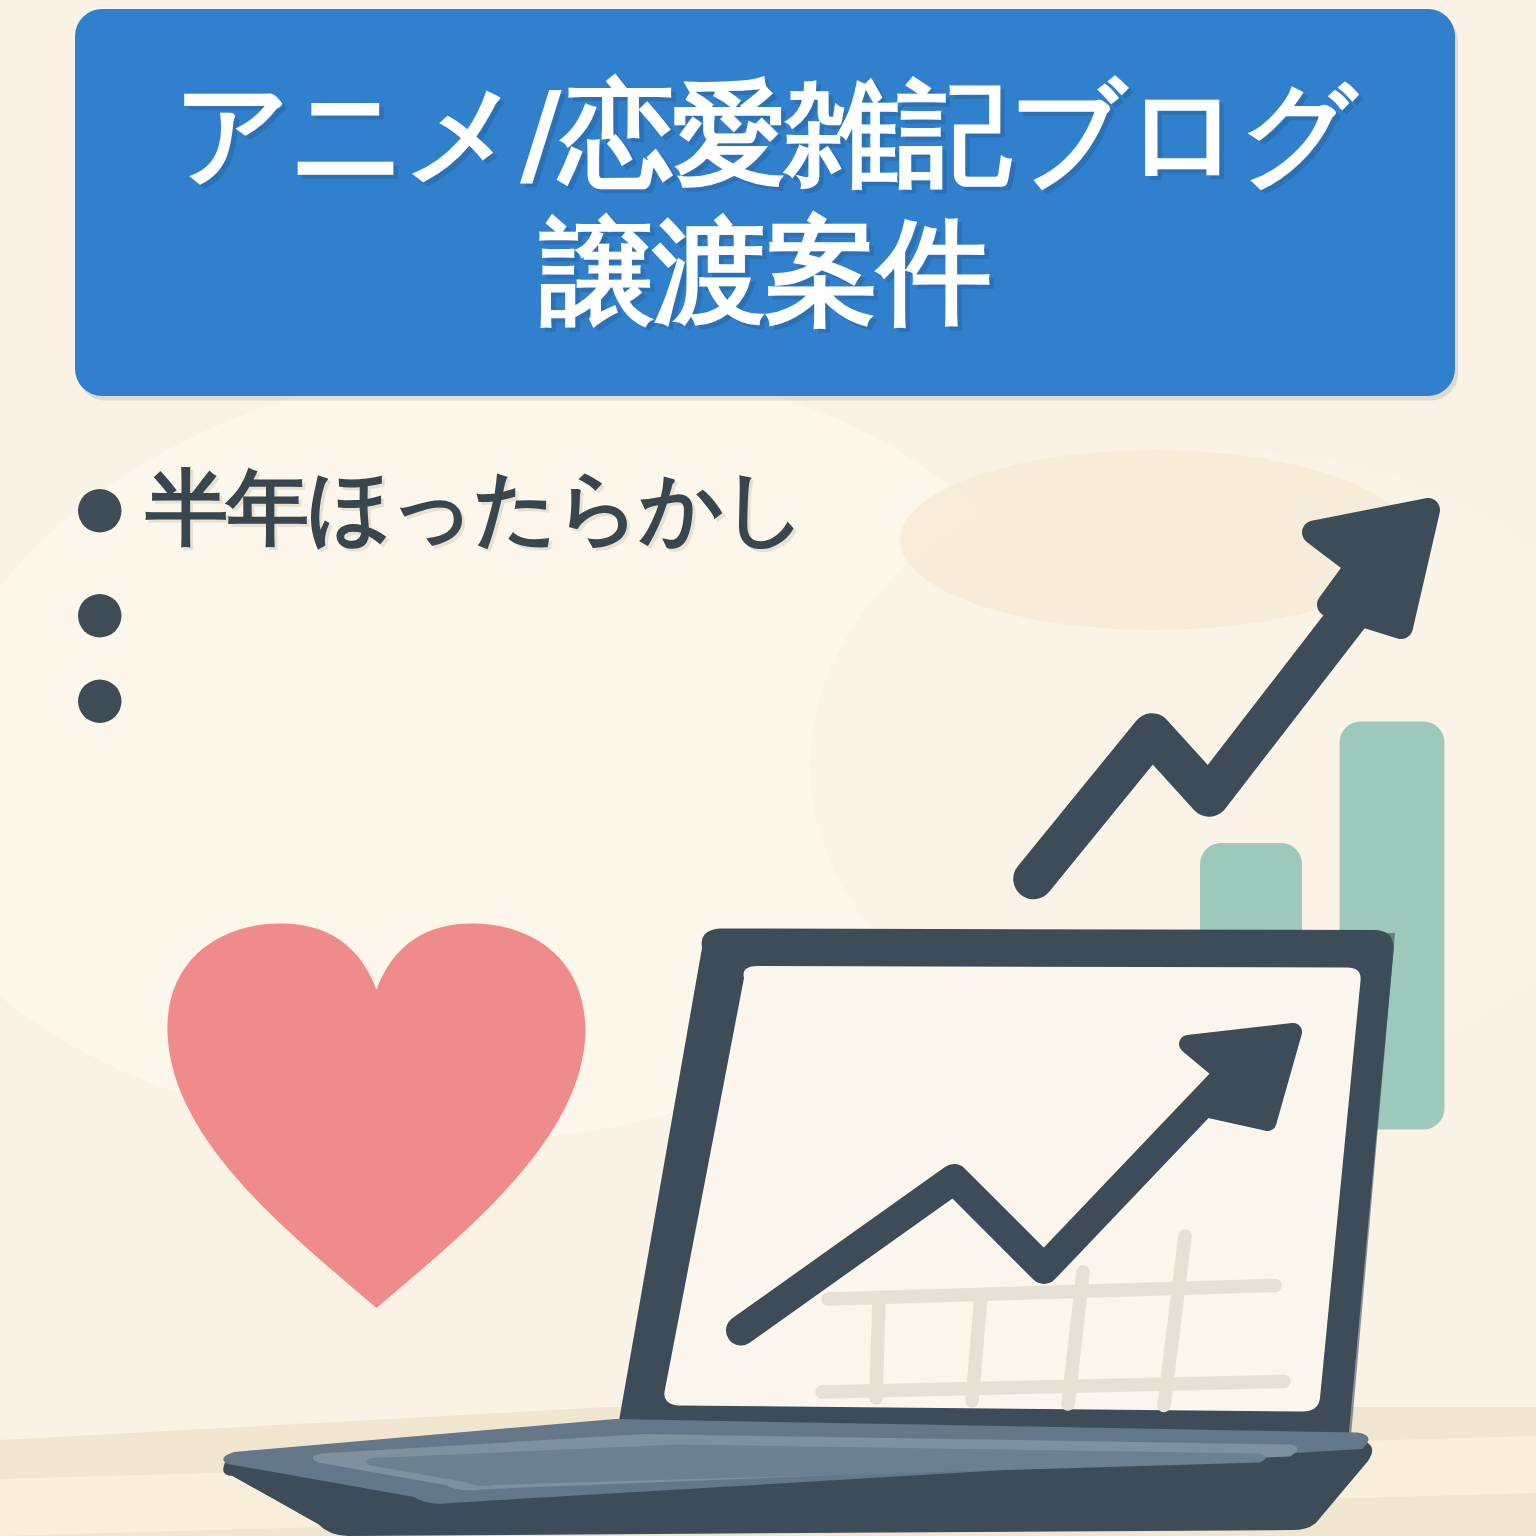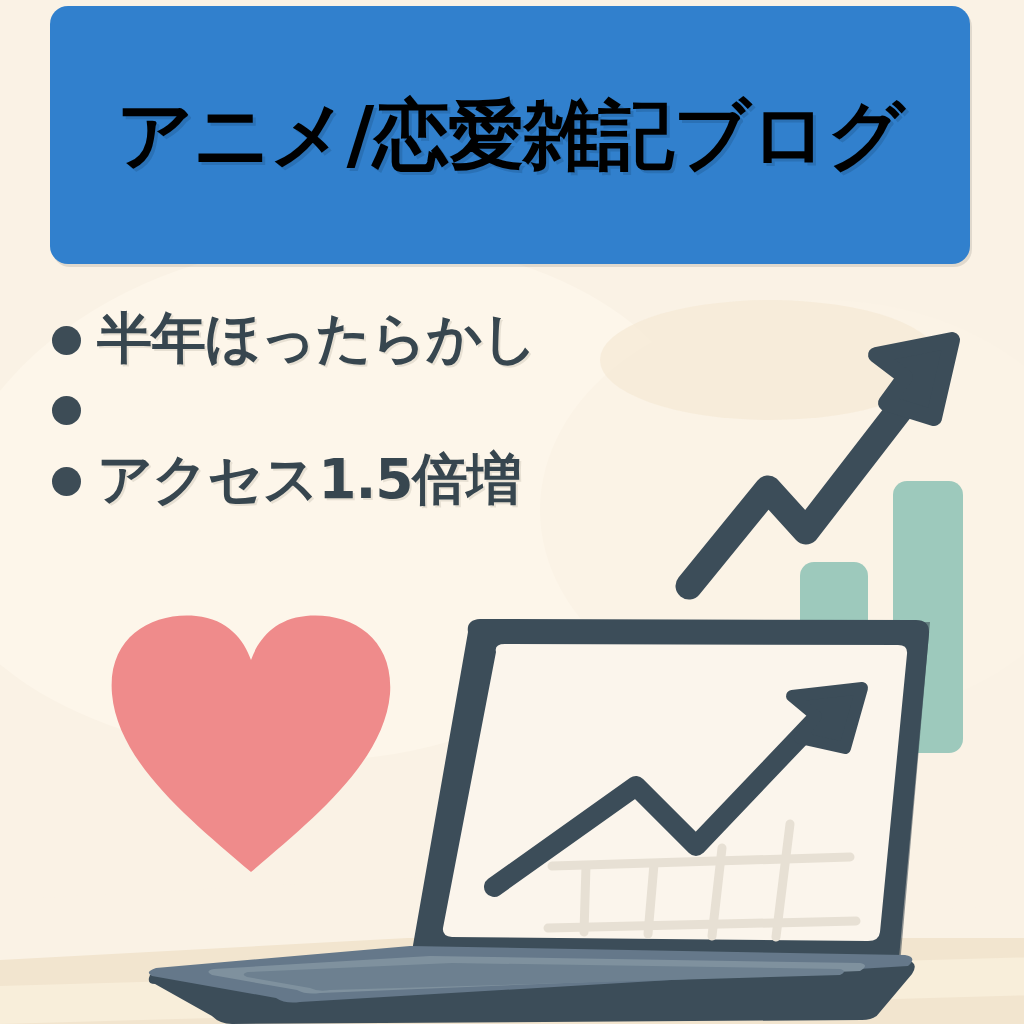--- a/index.html
+++ b/index.html
@@ -51,21 +51,21 @@
   
   .banner{
     position:absolute;left:50px;top:6px;width:920px;height:258px;
     background:#3180cd;border-radius:18px;
     box-shadow:2px 3px 0 rgba(0,0,0,.10);
     display:flex;flex-direction:column;
     align-items:center;justify-content:center;
     gap:6px;
   }
   .banner-line{
-    color:#000000;
+    color:#ffffff;
     font-size:78px;line-height:86px;
     font-weight:700;
     letter-spacing:-1px;
     text-align:center;
     text-shadow:3px 3px 0 rgba(20,60,100,.22);
     white-space:nowrap;
   }
   .banner-line.l1{font-size:76px;}
   .banner-line.l2{font-size:76px;}
 
@@ -154,29 +154,29 @@
                C 107 637 152 612 196 616
                C 228 619 244 640 251 660
                C 258 640 274 619 306 616
                C 350 612 394 637 390 694
                C 384 762 312 820 251 872 Z" fill="#ef8b8b"></path>
     </g>
   </svg>
 
   <div class="banner">
     <div class="banner-line l1">アニメ/恋愛雑記ブログ</div>
+    <div class="banner-line l2">譲渡案件</div>
   </div>
 
   <div class="bullets">
     <div class="bullet-row">
       <span class="bullet-dot"></span>
       <span class="bullet-text">半年ほったらかし</span>
     </div>
     <div class="bullet-row">
       <span class="bullet-dot"></span>
     </div>
     <div class="bullet-row">
       <span class="bullet-dot"></span>
-      <span class="bullet-text">アクセス1.5倍増</span>
     </div>
   </div>
 
 </div>
 
 </body></html>

